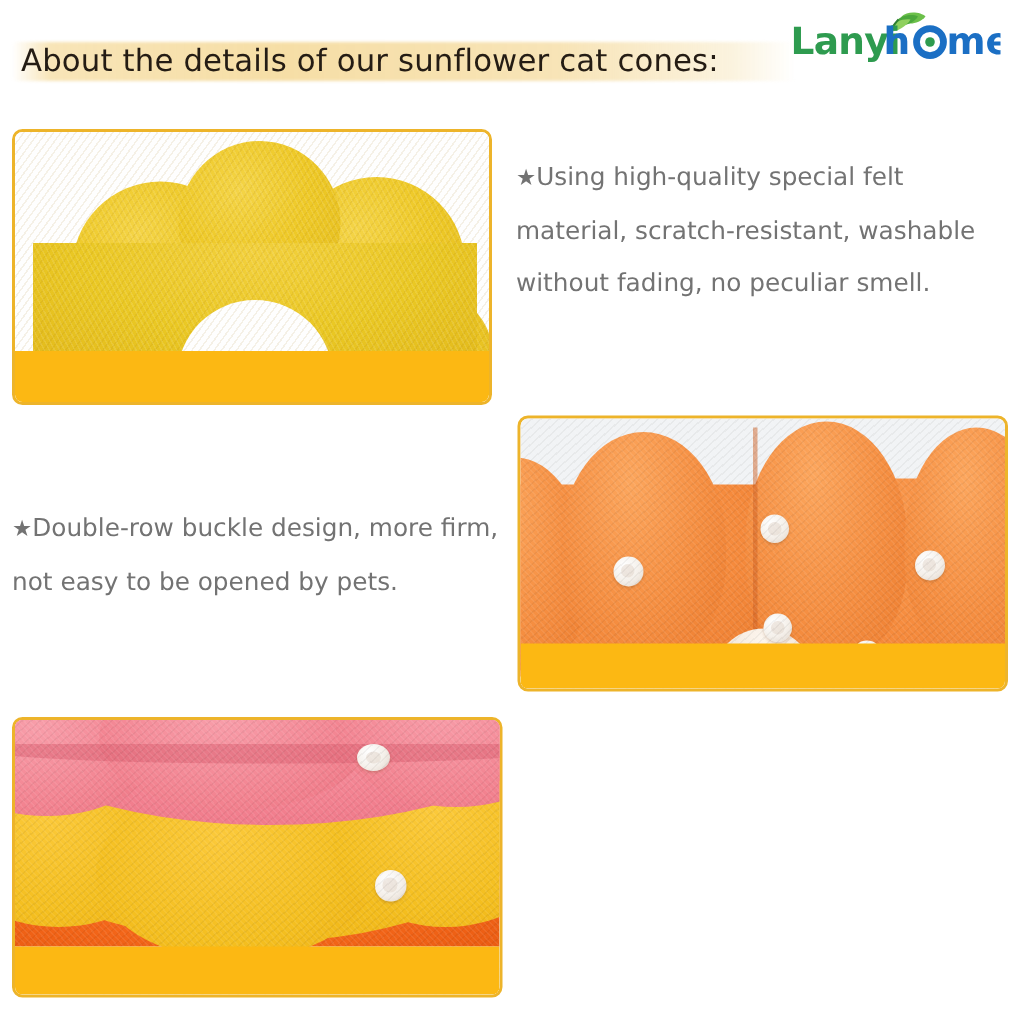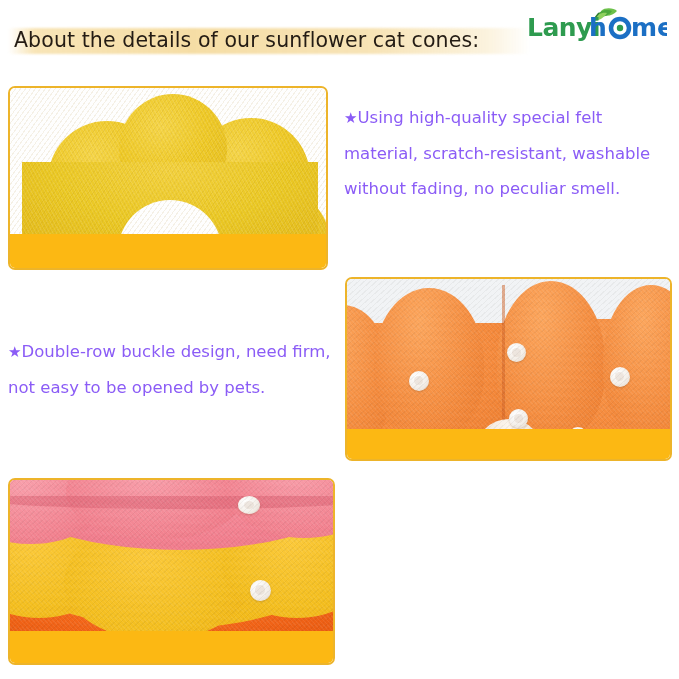--- a/index.html
+++ b/index.html
@@ -245,21 +245,21 @@
       repeating-linear-gradient(-42deg, rgba(0,0,0,0.045) 0 1px, rgba(0,0,0,0) 1px 4px);
     pointer-events: none;
   }
 
   
   .copy {
     position: absolute;
     font-family: "DejaVu Sans", sans-serif;
     font-size: 16.5px;
     line-height: 35px;
-    color: #8b5cf6;
+    color: #737373;
   }
   #copy-1 { left: 344px; top: 100px; width: 330px; }
   #copy-2 { left: 8px;   top: 334px; width: 336px; }
   #copy-3 { left: 348px; top: 494px; width: 326px; }
 
   .copy .star { font-size: 15px; }
 </style>
 </head>
 <body>
 
@@ -338,21 +338,21 @@
       <div class="snap p2-snap-4"></div>
       <div class="snap p2-snap-5"></div>
       <div class="snap p2-snap-6"></div>
 
       <div class="felt-grain"></div>
       <div class="band p2-band"></div>
     </div>
   </div>
 
   <div class="copy" id="copy-2">
-    <span class="star">★</span><span>Double-row buckle design, need firm, not easy to be opened by pets.</span>
+    <span class="star">★</span><span>Double-row buckle design, more firm, not easy to be opened by pets.</span>
   </div>
 
   <div class="frame" id="frame-3">
     <div class="photo">
       <div class="p3-bg"></div>
 
       <div class="p3-orange"></div>
 
       <div class="p3-yellow"></div>
       <div class="p3-yellow-lobe p3-yl-1"></div>

